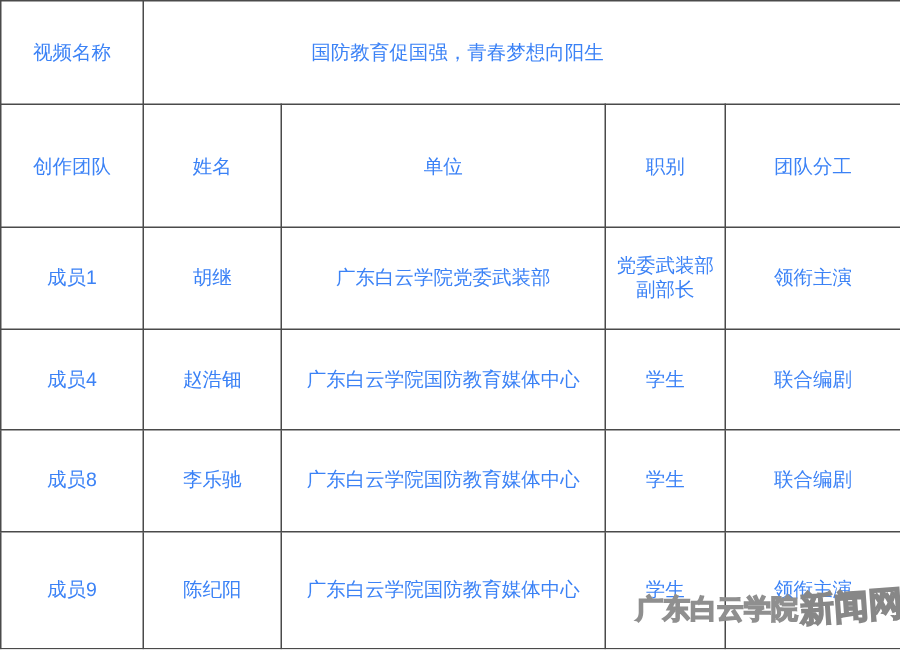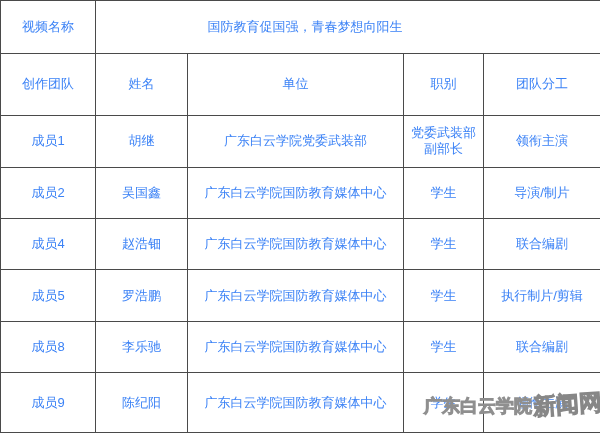--- a/index.html
+++ b/index.html
@@ -95,44 +95,30 @@
       </tr>
 
     <tr class="r-member">
       <td class="c">成员1</td>
       <td class="c">胡继</td>
       <td class="c">广东白云学院党委武装部</td>
       <td class="c">党委武装部副部长</td>
       <td class="c">领衔主演</td>
     </tr>
 
-    <tr class="r-member">
-      <td class="c">成员2</td>
-      <td class="c">吴国鑫</td>
-      <td class="c">广东白云学院国防教育媒体中心</td>
-      <td class="c">学生</td>
-      <td class="c">导演/制片</td>
-    </tr>
 
 
     <tr class="r-member">
       <td class="c">成员4</td>
       <td class="c">赵浩钿</td>
       <td class="c">广东白云学院国防教育媒体中心</td>
       <td class="c">学生</td>
       <td class="c">联合编剧</td>
     </tr>
 
-    <tr class="r-member">
-      <td class="c">成员5</td>
-      <td class="c">罗浩鹏</td>
-      <td class="c">广东白云学院国防教育媒体中心</td>
-      <td class="c">学生</td>
-      <td class="c">执行制片/剪辑</td>
-    </tr>
 
 
 
     <tr class="r-member">
       <td class="c">成员8</td>
       <td class="c">李乐驰</td>
       <td class="c">广东白云学院国防教育媒体中心</td>
       <td class="c">学生</td>
       <td class="c">联合编剧</td>
     </tr>

